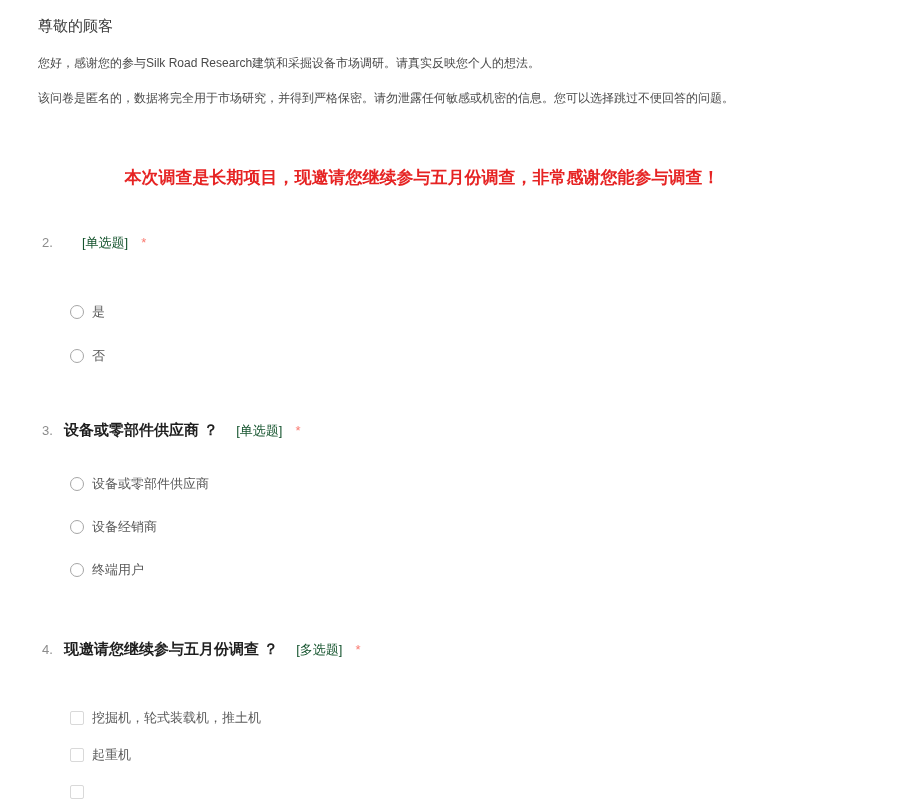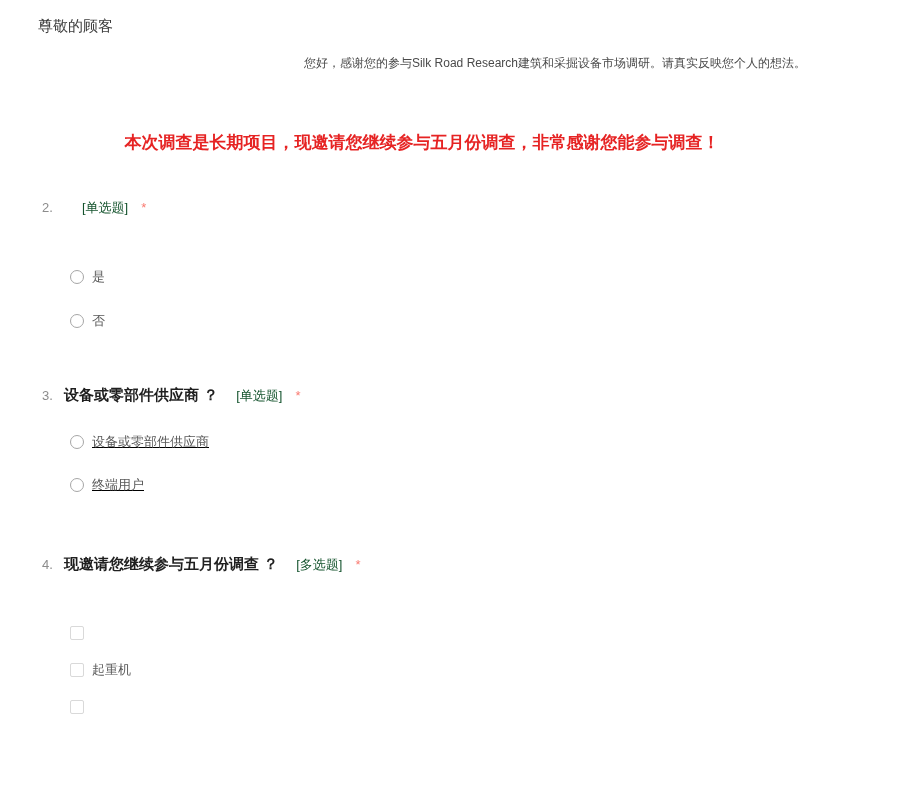--- a/index.html
+++ b/index.html
@@ -23,21 +23,20 @@
     font-size: 15px;
     font-weight: normal;
     color: #3d3d3d;
     line-height: 20px;
   }
   .intro {
     margin: 0;
     font-size: 12px;
     color: #4a4a4a;
     line-height: 17px;
-    text-align: right;
   }
   .intro-1 { margin-top: 19px; }
   .intro-2 { margin-top: 18px; }
   .notice {
     margin-top: 59px;
     font-size: 17px;
     font-weight: bold;
     color: #e62323;
     line-height: 24px;
     text-align: center;
@@ -70,21 +69,21 @@
   }
   .q-req {
     margin-left: 13px;
     font-size: 13px;
     color: #fa7a70;
   }
   .options {
     margin-left: 32px;
   }
   .q2 .options { margin-top: 50px; }
-  .q3 .options { margin-top: 27px; text-decoration: underline; }
+  .q3 .options { margin-top: 34px; }
   .q4 .options { margin-top: 49px; }
   .opt-row {
     display: flex;
     align-items: center;
     height: 18px;
     cursor: pointer;
   }
   .q2 .opt-row { margin-bottom: 26px; }
   .q3 .opt-row { margin-bottom: 25px; }
   .q4 .opt-row { margin-bottom: 19px; }
@@ -115,20 +114,21 @@
   }
 </style>
 </head>
 <body>
 
 <div class="page">
 
   <h1 class="greeting">尊敬的顾客</h1>
 
   <p class="intro intro-1">您好，感谢您的参与Silk Road Research建筑和采掘设备市场调研。请真实反映您个人的想法。</p>
+  <p class="intro intro-2">该问卷是匿名的，数据将完全用于市场研究，并得到严格保密。请勿泄露任何敏感或机密的信息。您可以选择跳过不便回答的问题。</p>
 
   <div class="notice">本次调查是长期项目，现邀请您继续参与五月份调查，非常感谢您能参与调查！</div>
 
   <section class="question q2">
     <div class="q-header">
       <span class="q-num">2.</span>
       <span class="q-type">[单选题]</span>
       <span class="q-req">*</span>
     </div>
     <div class="options">
@@ -150,35 +150,40 @@
       <span class="q-type">[单选题]</span>
       <span class="q-req">*</span>
     </div>
     <div class="options">
       <div class="opt-row">
         <span class="radio"></span>
         <span class="opt-label">设备或零部件供应商</span>
       </div>
       <div class="opt-row">
         <span class="radio"></span>
+        <span class="opt-label">设备经销商</span>
+      </div>
+      <div class="opt-row">
+        <span class="radio"></span>
         <span class="opt-label">终端用户</span>
       </div>
     </div>
   </section>
 
   <section class="question q4">
     <div class="q-header">
       <span class="q-num">4.</span>
       <span class="q-title">现邀请您继续参与五月份调查 ？</span>
       <span class="q-type">[多选题]</span>
       <span class="q-req">*</span>
     </div>
     <div class="options">
       <div class="opt-row">
         <span class="checkbox"></span>
+        <span class="opt-label">挖掘机，轮式装载机，推土机</span>
       </div>
       <div class="opt-row">
         <span class="checkbox"></span>
         <span class="opt-label">起重机</span>
       </div>
       <div class="opt-row">
         <span class="checkbox"></span>
         <span class="opt-label"></span>
       </div>
     </div>

